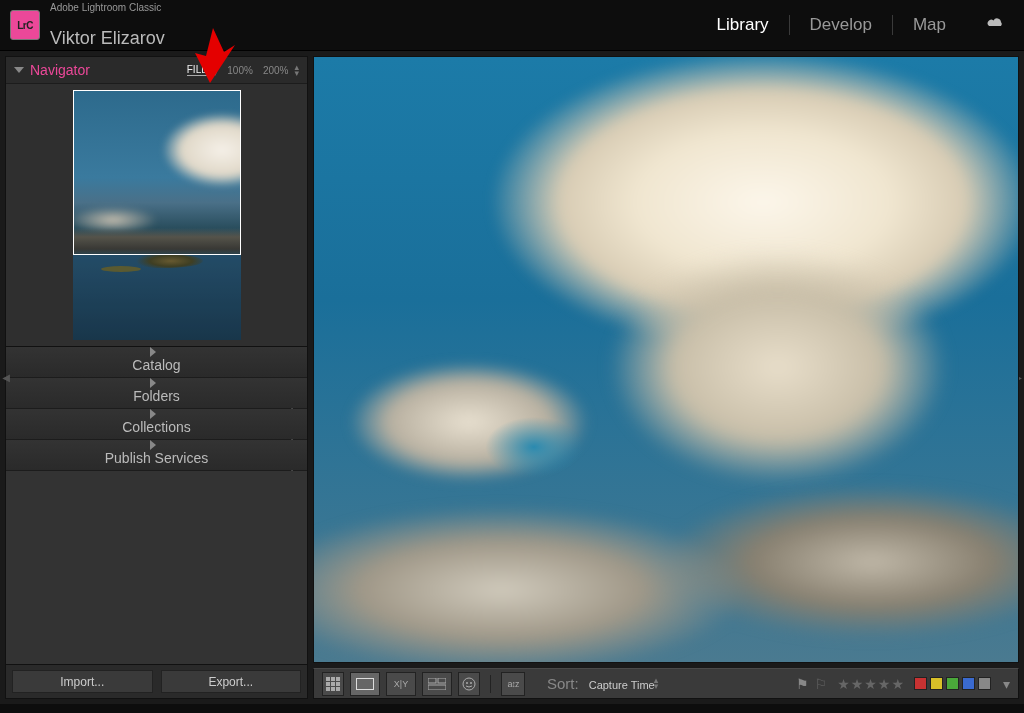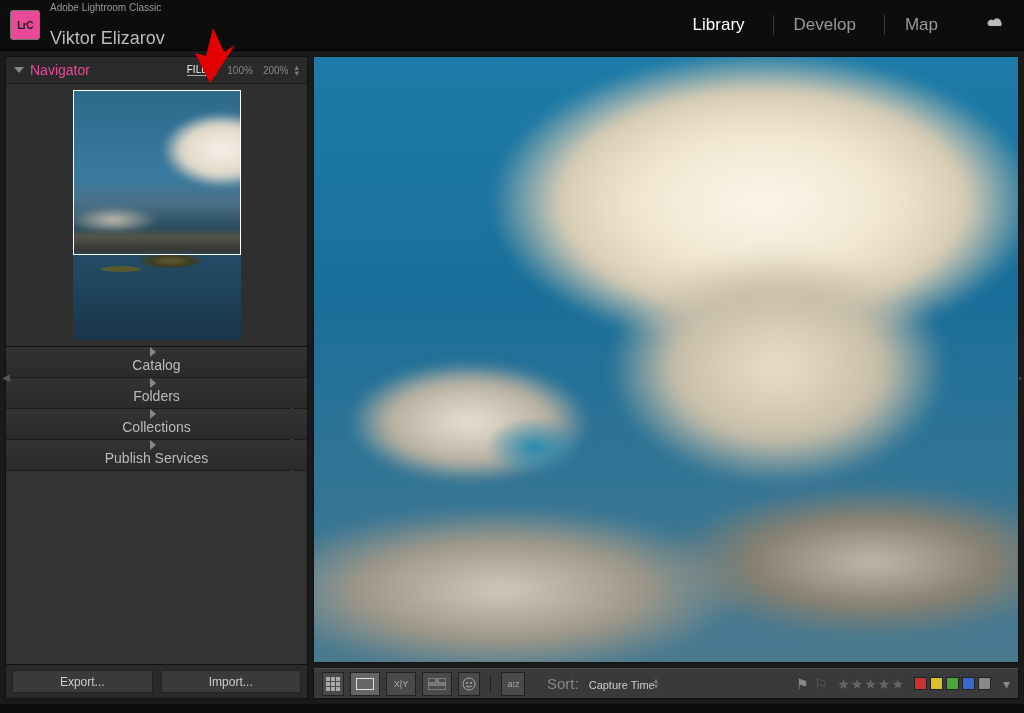--- a/index.html
+++ b/index.html
@@ -3,21 +3,21 @@
 <meta charset="utf-8">
 <style>
   html,body{margin:0;padding:0;width:1024px;height:713px;background:#000;font-family:"Helvetica Neue",Arial,sans-serif;color:#ccc;overflow:hidden;}
   .app{width:1024px;height:713px;position:relative;background:#0d0d0d;}
   
   .topbar{height:50px;display:flex;align-items:center;padding:0 18px 0 10px;border-bottom:1px solid #000;}
   .logo-box{width:28px;height:28px;border:1px solid #777;border-radius:3px;display:flex;align-items:center;justify-content:center;background:#ec4899;color:#222;font-weight:700;font-size:10px;letter-spacing:-0.5px;}
   .id-block{margin-left:10px;line-height:1.1;}
   .app-name{font-size:10px;color:#999;}
   .user-name{font-size:18px;color:#bbb;margin-top:16px;}
-  .modules{margin-left:auto;display:flex;align-items:center;gap:8px;}
+  .modules{margin-left:auto;display:flex;align-items:center;gap:0;}
   .mod{font-size:17px;color:#999;padding:0 20px;cursor:pointer;border-left:1px solid #3a3a3a;}
   .mod:first-child{border-left:none;}
   .mod.active{color:#fff;}
   .cloud-ico{margin-left:20px;color:#999;}
   
   .body{height:653px;display:flex;position:relative;padding:5px;box-sizing:border-box;background:#1a1a1a;}
   .left-panel{width:303px;background:#2a2a2a;display:flex;flex-direction:column;border:1px solid #111;box-sizing:border-box;margin-right:5px;}
   .main-area{flex:1;display:flex;flex-direction:column;min-width:0;}
   
   .nav-head{height:26px;display:flex;align-items:center;padding:0 8px;border-bottom:1px solid #1c1c1c;}
@@ -154,22 +154,22 @@
       </div>
       <div class="panel-row">
         <div class="tri-r"></div>
         <div class="panel-label">Publish Services</div>
         <div class="panel-icons">
           <span>+</span>
         </div>
       </div>
       <div class="left-spacer"></div>
       <div class="bottom-btns">
+        <div class="btn">Import...</div>
         <div class="btn">Export...</div>
-        <div class="btn">Import...</div>
       </div>
     </div>
 
     <div class="main-area">
       <div class="viewer">
         <div class="big-cloud"></div>
         <div class="big-cloud2"></div>
         <div class="mid-cloud"></div>
         <div class="sky-patch"></div>
         <div class="low-cloud"></div>

